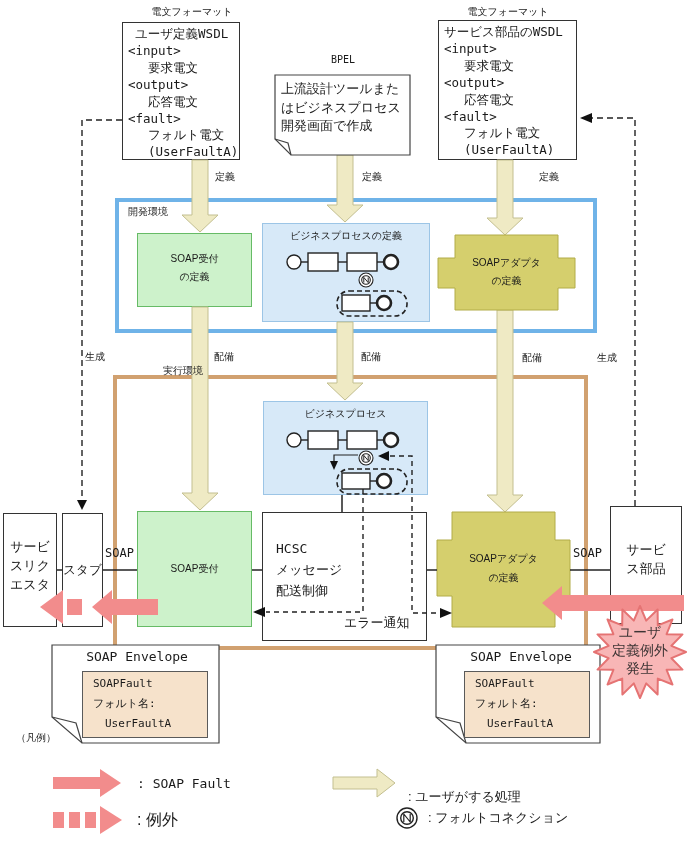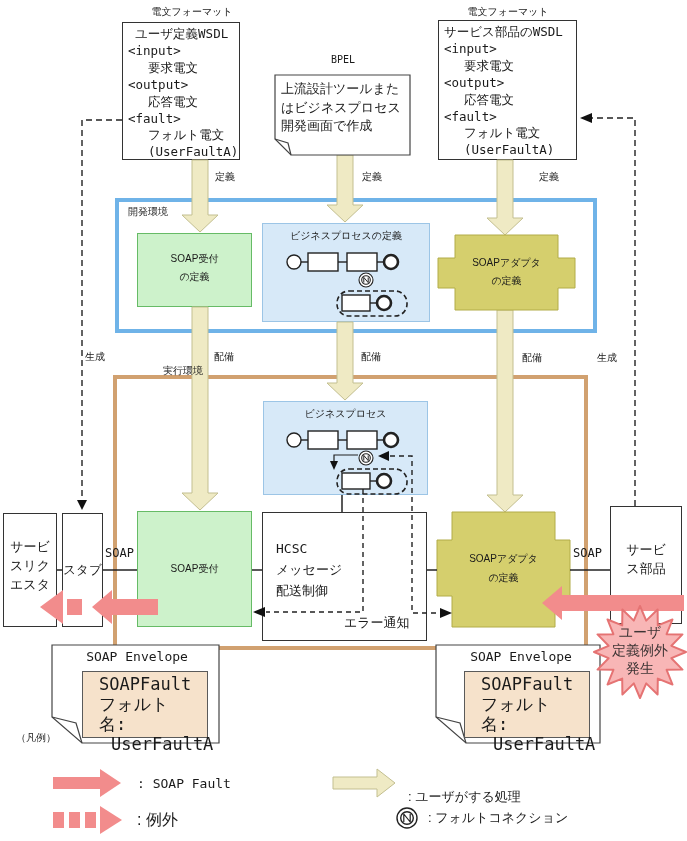--- a/index.html
+++ b/index.html
@@ -10,21 +10,21 @@
   .lbl  { position:absolute; white-space:nowrap; z-index:10; font-size:10px; line-height:16px; }
   .ctr  { text-align:center; }
   .mono { font-family:"DejaVu Sans Mono","Liberation Mono",monospace; }
   .wsdl { font-size:12.5px; line-height:16.9px; padding:3px 5px; z-index:2; }
   .wsdl .ln  { white-space:nowrap; }
   .wsdl .i1  { padding-left:7px; }
   .wsdl .i2  { padding-left:20px; }
   .notetext { position:absolute; z-index:10; font-size:13px; line-height:18.5px; white-space:nowrap; }
   .svg-layer { position:absolute; left:0; top:0; z-index:3; }
   .inner-env { position:absolute; z-index:10; box-sizing:border-box; border:1.5px solid #5a5a5a;
-               font-size:17px; line-height:20px; padding:2px 16px; }
+               font-size:11px; line-height:20px; padding:2px 10px; }
   .inner-env .i1 { padding-left:12px; }
 </style>
 </head>
 <body>
 
 <div class="canvas">
 
   <div class="envbox" style="left:115px; top:198px; width:482px; height:135px; border:4px solid #6FB3E8;"></div>
   <div class="envbox" style="left:113px; top:375px; width:475px; height:275px; border:4px solid #D1A170;"></div>
 

